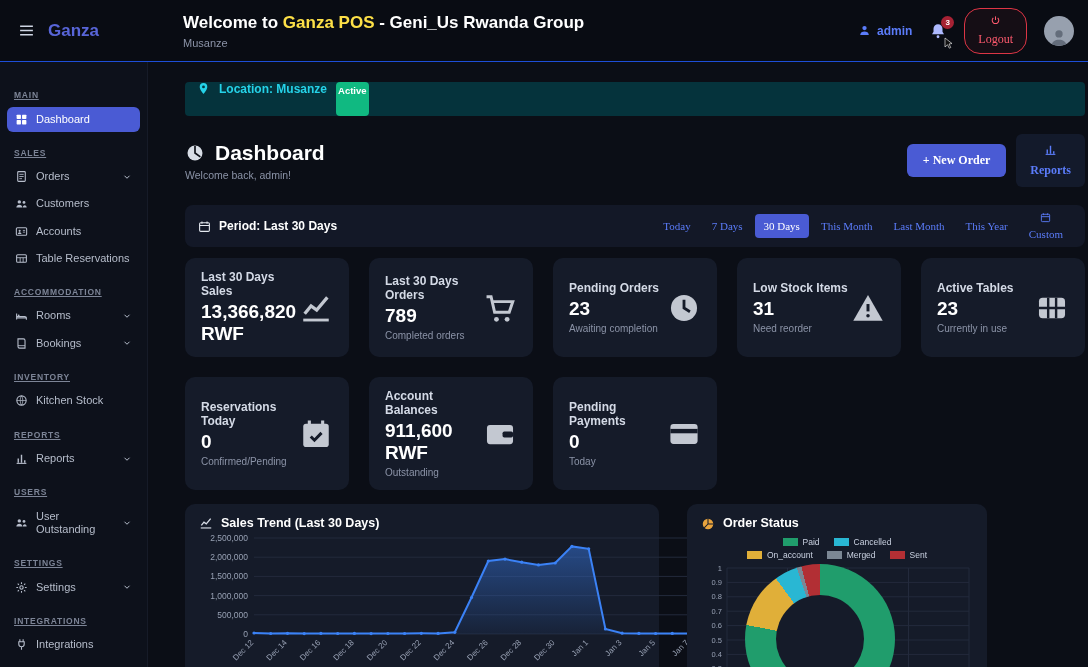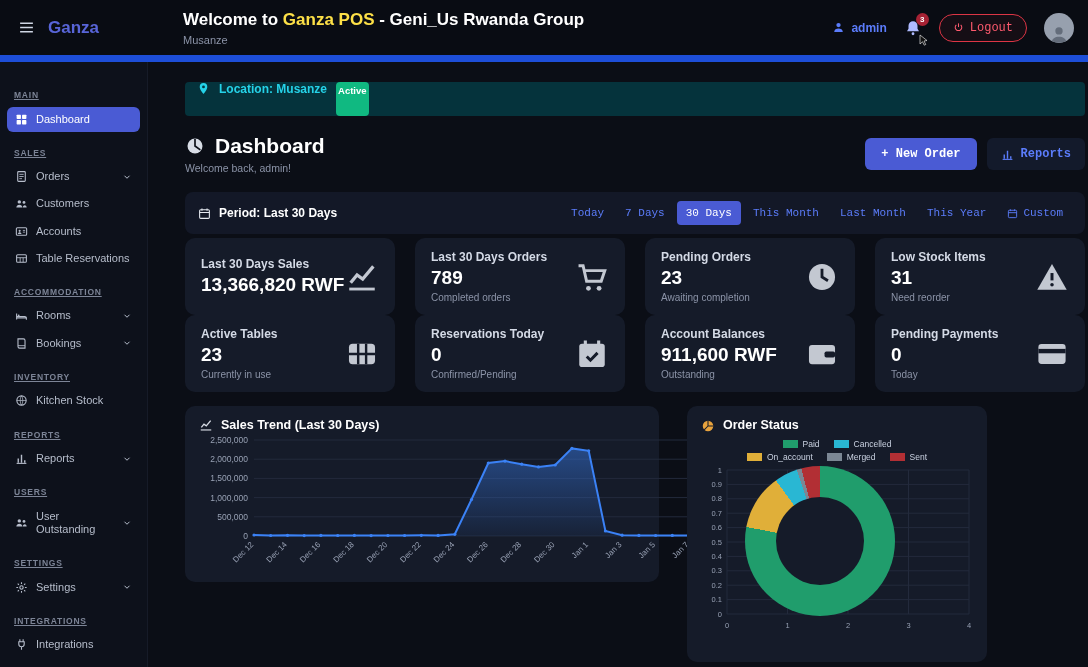--- a/index.html
+++ b/index.html
@@ -6,27 +6,27 @@
   html, body { width: 1088px; height: 667px; overflow: hidden; }
   body {
     background: #0b0e16;
     font-family: "Liberation Sans", sans-serif;
     color: #e5e9f0;
     position: relative;
   }
   [data-interactable="true"] { cursor: pointer; }
   svg.ic { display: inline-block; vertical-align: middle; }
   svg text { font-family: "Liberation Sans", sans-serif; }
-  button { font-family: Liberation Mono, monospace; }
+  button { font-family: Liberation Serif, serif; flex-direction: column; }
 
   
   header {
     position: absolute; top: 0; left: 0; right: 0; height: 62px;
     background: #090c13; display: flex; align-items: center;
-    border-bottom: 7px solid #1d4ed8; z-index: 5;
+    border-bottom: 1px solid #1d4ed8; z-index: 5;
   }
   .brand-zone { flex: 0 0 148px; display: flex; align-items: center; gap: 13px; padding-left: 18px; }
   .menu-btn { color: #cfd6e4; width: 17px; height: 17px; }
   .brand { color: #5865d8; font-size: 17px; font-weight: bold; }
   .title-zone { padding-left: 35px; }
   .main-title { font-size: 17px; font-weight: bold; color: #ffffff; }
   .brand-blue { color: #fde047; }
   .subtitle { font-size: 11px; color: #8b93a7; margin-top: 4px; }
   .header-right { margin-left: auto; display: flex; align-items: center; gap: 17px; padding-right: 14px; }
   .admin-chip { color: #5b7cfa; font-size: 12px; font-weight: bold; display: flex; gap: 6px; align-items: center; }
@@ -85,21 +85,21 @@
   .reports-btn .ic { width: 13px; height: 13px; }
 
   .period-bar { margin-top: 18px; background: #131827; border-radius: 8px; height: 42px; display: flex; align-items: center; justify-content: space-between; padding: 0 13px; }
   .period-left { display: flex; gap: 8px; align-items: center; font-size: 12px; color: #ffffff; font-weight: bold; }
   .period-left .ic { width: 13px; height: 13px; color: #e5e9f0; }
   .filters { display: flex; gap: 3px; align-items: center; }
   .fbtn { background: transparent; border: none; color: #5b7cfa; font-size: 11px; padding: 6px 9px; border-radius: 4px; display: flex; gap: 5px; align-items: center; }
   .fbtn .ic { width: 11px; height: 11px; }
   .fbtn.active { background: #4a5bd4; color: #ffffff; }
 
-  .stats-grid { margin-top: 4px; display: grid; grid-template-columns: repeat(4, 1fr); gap: 0 20px; }
+  .stats-grid { margin-top: 11px; display: grid; grid-template-columns: repeat(5, 1fr); gap: 20px 20px; }
   .stat-card { background: #151b29; border-radius: 10px; padding: 12px 16px; display: flex; justify-content: space-between; align-items: center; min-height: 68px; }
   .stat-title { font-size: 12px; font-weight: bold; color: #d4dae6; }
   .stat-value { font-size: 19px; font-weight: bold; color: #ffffff; margin-top: 3px; }
   .stat-sub { font-size: 10px; color: #8b93a7; margin-top: 3px; }
   .stat-card .ic { width: 34px; height: 34px; color: #d6dbe4; opacity: 0.9; flex: 0 0 34px; }
 
   .charts-row { margin-top: 14px; display: flex; gap: 28px; align-items: flex-start; }
   .card { background: #151b29; border-radius: 10px; padding: 12px 14px; }
   .sales-card { width: 474px; height: 176px; }
   .card-head { display: flex; align-items: center; gap: 8px; font-size: 12.5px; font-weight: bold; color: #ffffff; }

